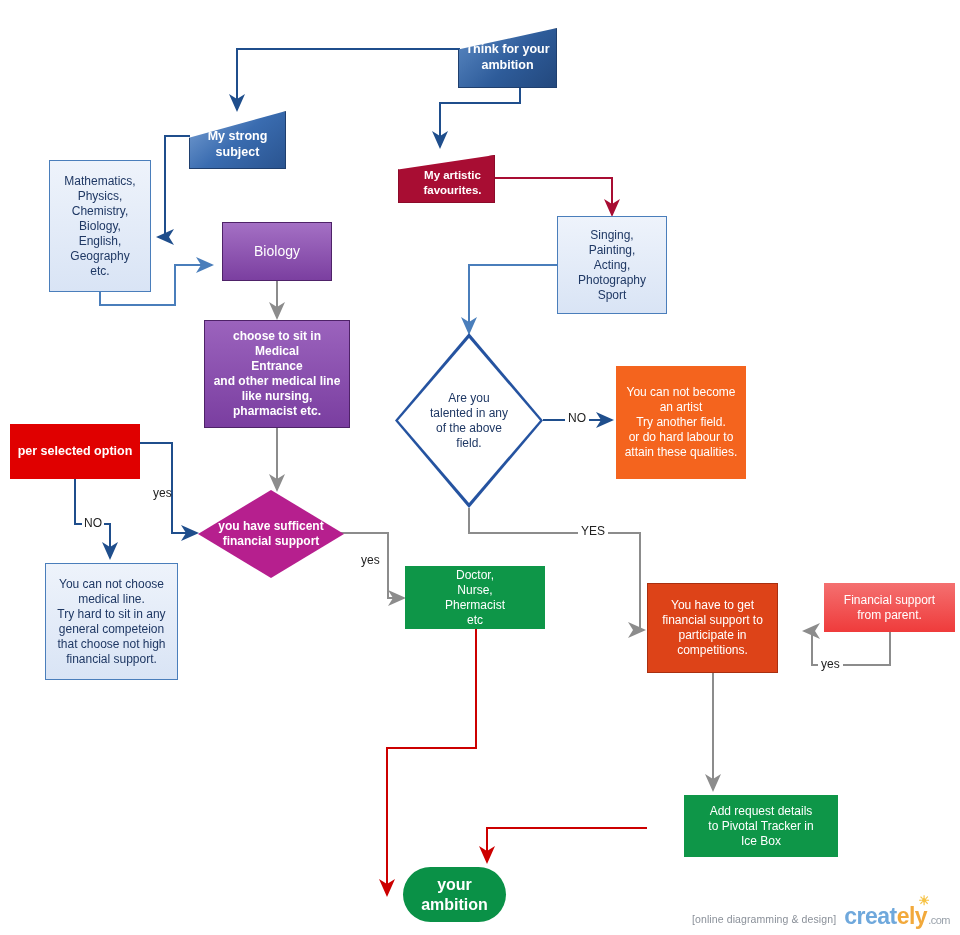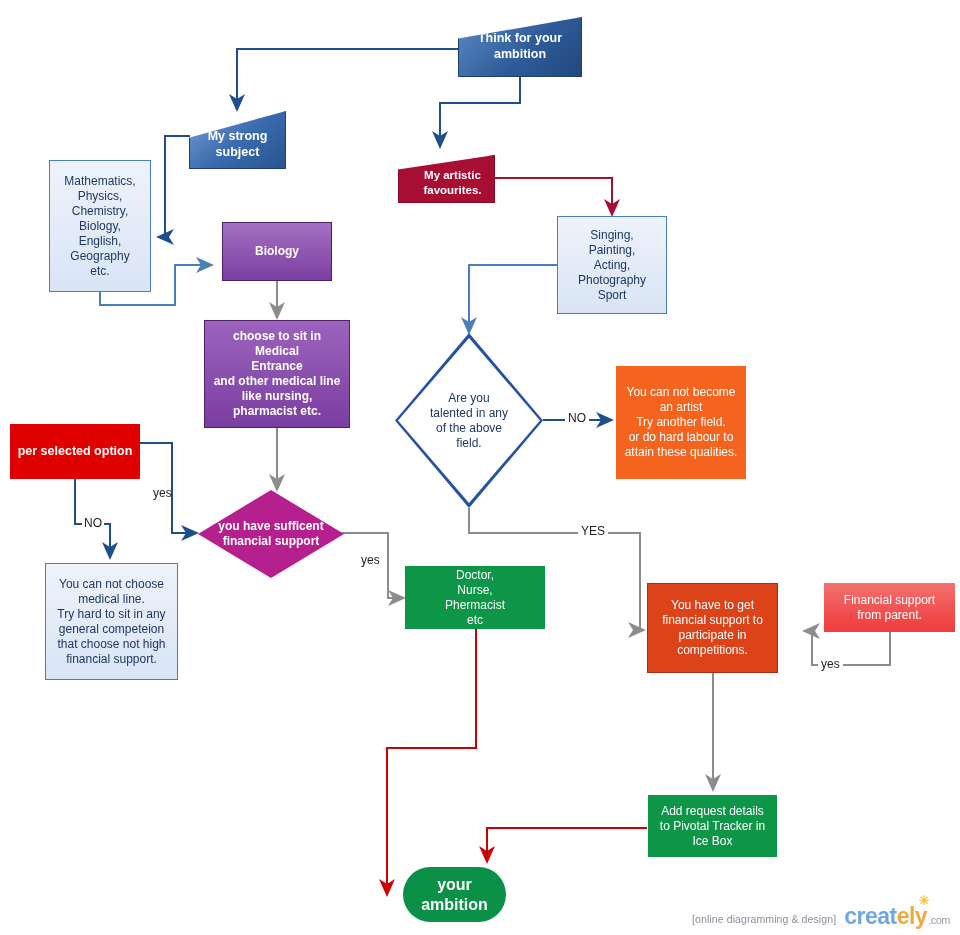--- a/index.html
+++ b/index.html
@@ -22,21 +22,21 @@
   .trap-maroon{
     background:#a80d33;border:1px solid #8c0a29;color:#ffffff;font-weight:bold;font-size:11.5px;
     clip-path:polygon(0% 30%,100% 0%,100% 100%,0% 100%);
   }
   .box-lightblue{
     background:linear-gradient(180deg,#eef3fb 0%,#d9e4f5 100%);
     border:1px solid #4a7ebb;color:#1f3864;font-size:12px;
   }
   .box-purple{
     background:linear-gradient(180deg,#a470c4 0%,#7b3fa0 100%);
-    border:1px solid #4e2268;color:#ffffff;font-weight:bold;font-size:12px;text-align:center;
+    border:1px solid #4e2268;color:#ffffff;font-weight:normal;font-size:14px;text-align:center;
   }
   .box-purple-plain{
     background:linear-gradient(180deg,#9b63bd 0%,#7a3ea0 100%);
     border:1px solid #4e2268;color:#ffffff;font-weight:bold;font-size:12px;
   }
   .box-red{
     background:#e00000;border:0;color:#ffffff;font-weight:bold;font-size:12.5px;
   }
   .box-orange{
     background:#f4641e;border:0;color:#ffffff;font-size:12px;
@@ -133,21 +133,21 @@
     <path d="M890,631 L890,665 L812,665 L812,631 L804,631" stroke="#8c8c8c" marker-end="url(#arrGray)"></path>
 
     <path d="M713,673 L713,790" stroke="#8c8c8c" marker-end="url(#arrGray)"></path>
 
     <path d="M476,628 L476,748 L387,748 L387,895" stroke="#cc0000" marker-end="url(#arrRed)"></path>
 
     <path d="M647,828 L487,828 L487,862" stroke="#cc0000" marker-end="url(#arrRed)"></path>
   </g>
 </svg>
 
-<div class="node trap-blue" style="left:458px;top:17px;width:124px;height:60px;">
+<div class="node trap-blue" style="left:458px;top:28px;width:99px;height:60px;">
   <div class="txt">
     <div>Think for your</div>
     <div>ambition</div>
   </div>
 </div>
 
 <div class="node trap-blue2" style="left:189px;top:111px;width:97px;height:58px;">
   <div class="txt" style="padding-top:10px;">
     <div>My strong</div>
     <div>subject</div>
@@ -261,21 +261,21 @@
   </div>
 </div>
 
 <div class="node box-salmon" style="left:824px;top:583px;width:131px;height:49px;">
   <div class="txt">
     <div>Financial support</div>
     <div>from parent.</div>
   </div>
 </div>
 
-<div class="node box-green" style="left:648px;top:795px;width:129px;height:62px;">
+<div class="node box-green" style="left:684px;top:795px;width:154px;height:62px;">
   <div class="txt">
     <div>Add request details</div>
     <div>to Pivotal Tracker in</div>
     <div>Ice Box</div>
   </div>
 </div>
 
 <div class="node rounded-green" style="left:403px;top:867px;width:103px;height:55px;">
   <div class="txt">
     <div>your</div>

